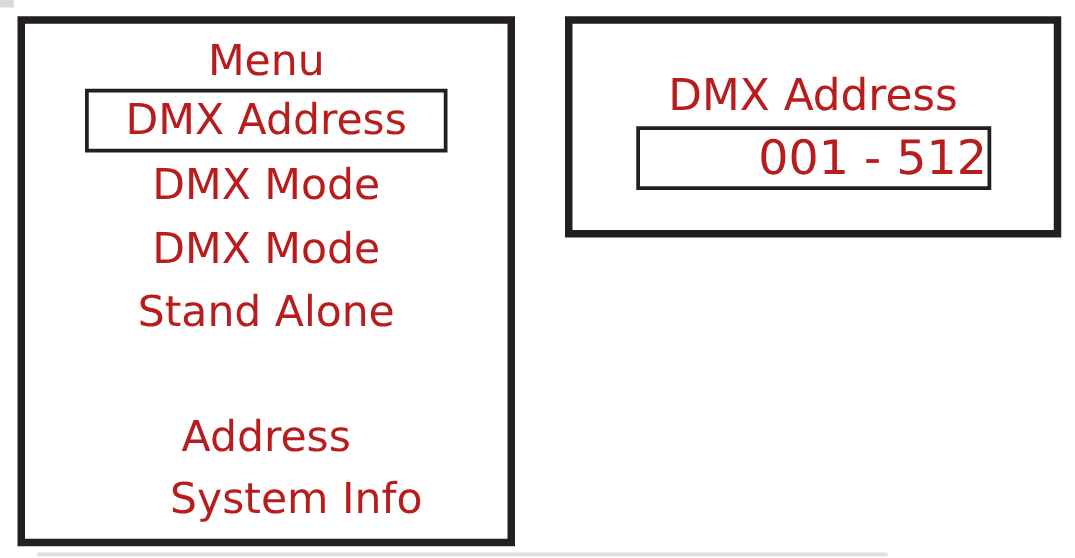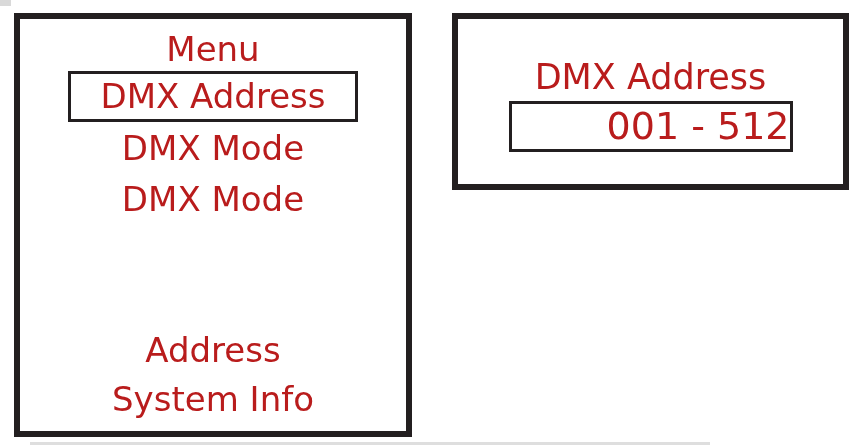--- a/index.html
+++ b/index.html
@@ -43,21 +43,21 @@
     text-align: center;
     font-size: 34px;
     white-space: nowrap;
   }
   .menu-title   { top: 5px; }
   .row-mode     { top: 104px; }
   .row-delay    { top: 155px; }
   .row-stand    { top: 206px; }
   .row-slave    { top: 256px; }
   .row-settings { top: 306px; }
-  .row-sysinfo  { top: 355px; }
+  .row-sysinfo  { top: 355px; padding-left: 24px; }
   .selected-box {
     position: absolute;
     box-sizing: border-box;
     top: 52px;
     left: 50%;
     transform: translateX(-50%);
     width: 290px;
     height: 51px;
     border: 3px solid #231f20;
     line-height: 45px;
@@ -110,20 +110,21 @@
 
   <div class="panel menu-panel">
     <div class="row menu-title">Menu</div>
 
     <div class="selected-box">DMX Address</div>
 
     <div class="row row-mode">DMX Mode</div>
 
     <div class="row row-delay">DMX Mode</div>
 
+    <div class="row row-stand">Stand Alone</div>
 
 
     <div class="row row-settings">Address</div>
 
     <div class="row row-sysinfo">System Info</div>
   </div>
 
   <div class="panel address-panel">
     <div class="row address-title">DMX Address</div>
 

